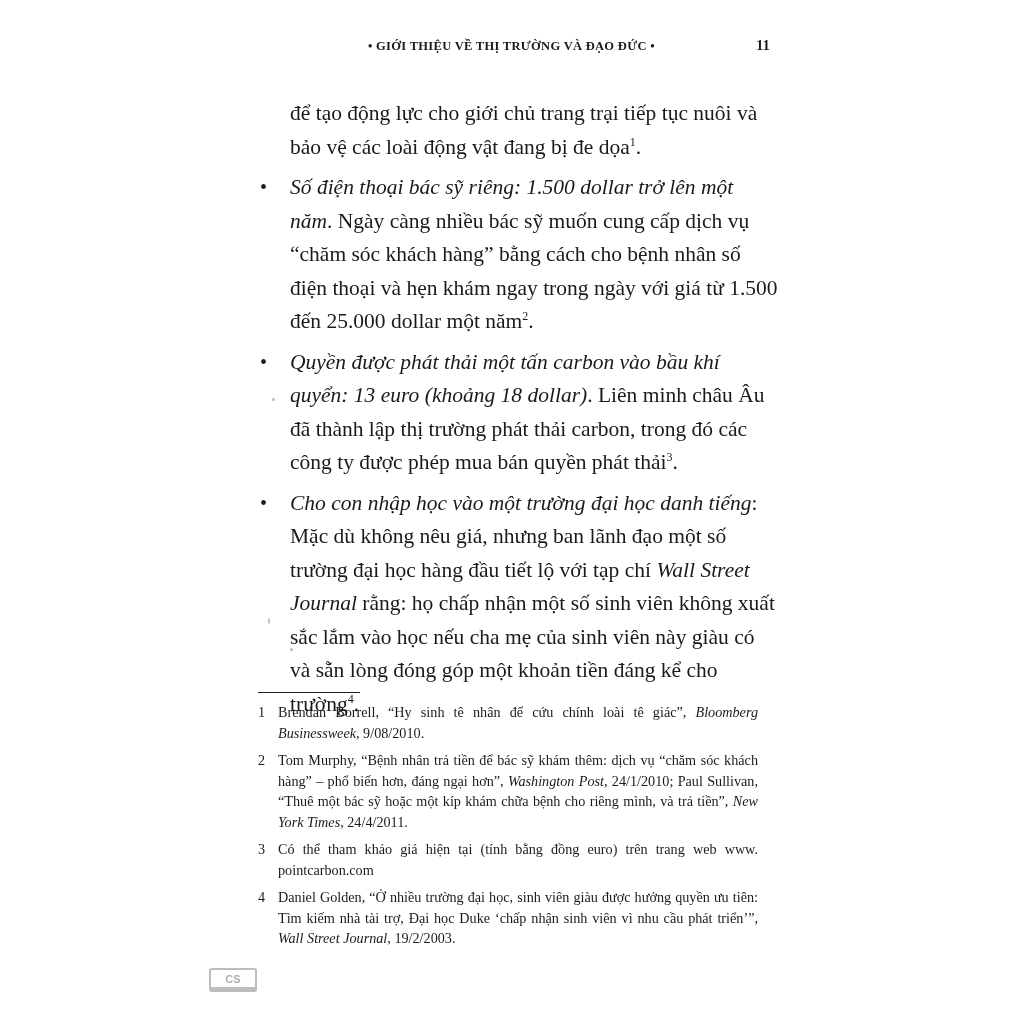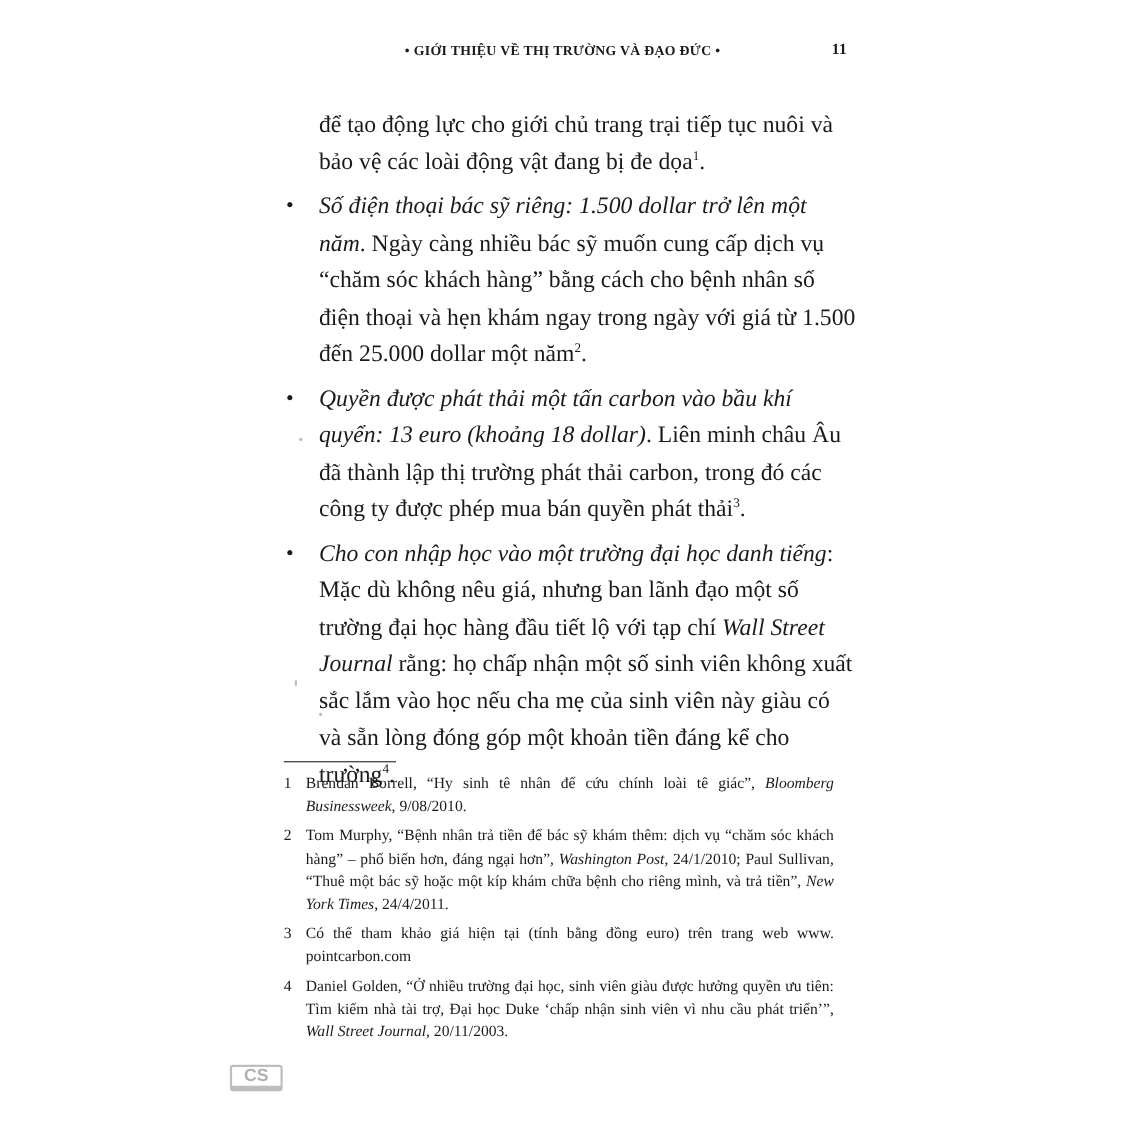--- a/index.html
+++ b/index.html
@@ -35,21 +35,21 @@
       font-family: "Liberation Serif", serif; font-size: 14.2px; line-height: 20.5px;
     }
     .fn { position: relative; padding-left: 20px; margin: 0 0 7px 0; text-align: justify; }
     .fn-num { position: absolute; left: 0; top: 0; }
     .watermark {
       position: absolute; left: 209px; top: 968px; display: flex; align-items: center; gap: 8px;
       color: #b8b8b8; font-family: "Liberation Sans", sans-serif; font-size: 22px;
     }
     .cs-logo {
       width: 48px; height: 24px; border: 2px solid #bdbdbd; border-radius: 3px; box-sizing: border-box;
-      font-size: 16px; font-weight: bold; color: #b0b0b0; display: flex; align-items: center; justify-content: center;
+      font-size: 11px; font-weight: bold; color: #b0b0b0; display: flex; align-items: center; justify-content: center;
       font-family: "Liberation Sans", sans-serif; border-bottom-width: 5px;
     }
     .speck { position: absolute; background: #bbb; border-radius: 50%; }
   </style>
 </head>
 <body>
 
 <div class="page">
 
   <div class="running-head">
@@ -79,21 +79,21 @@
     <p class="fn">
       <span class="fn-num">1</span><span>Brendan Borrell, “Hy sinh tê nhân để cứu chính loài tê giác”, </span><span class="em">Bloomberg Businessweek</span><span>, 9/08/2010.</span>
     </p>
     <p class="fn">
       <span class="fn-num">2</span><span>Tom Murphy, “Bệnh nhân trả tiền để bác sỹ khám thêm: dịch vụ “chăm sóc khách hàng” – phổ biến hơn, đáng ngại hơn”, </span><span class="em">Washington Post</span><span>, 24/1/2010; Paul Sullivan, “Thuê một bác sỹ hoặc một kíp khám chữa bệnh cho riêng mình, và trả tiền”, </span><span class="em">New York Times</span><span>, 24/4/2011.</span>
     </p>
     <p class="fn">
       <span class="fn-num">3</span><span>Có thể tham khảo giá hiện tại (tính bằng đồng euro) trên trang web www. pointcarbon.com</span>
     </p>
     <p class="fn">
-      <span class="fn-num">4</span><span>Daniel Golden, “Ở nhiều trường đại học, sinh viên giàu được hưởng quyền ưu tiên: Tìm kiếm nhà tài trợ, Đại học Duke ‘chấp nhận sinh viên vì nhu cầu phát triển’”, </span><span class="em">Wall Street Journal</span><span>, 20/11/2003.</span>
+      <span class="fn-num">4</span><span>Daniel Golden, “Ở nhiều trường đại học, sinh viên giàu được hưởng quyền ưu tiên: Tìm kiếm nhà tài trợ, Đại học Duke ‘chấp nhận sinh viên vì nhu cầu phát triển’”, </span><span class="em">Wall Street Journal</span><span>, 19/2/2003.</span>
     </p>
   </div>
 
   <div class="speck" style="left:272px;top:398px;width:3px;height:3px;"></div>
   <div class="speck" style="left:268px;top:618px;width:2px;height:6px;"></div>
   <div class="speck" style="left:290px;top:648px;width:3px;height:3px;"></div>
 
   <div class="watermark">
     <span class="cs-logo">CS</span>
   </div>

